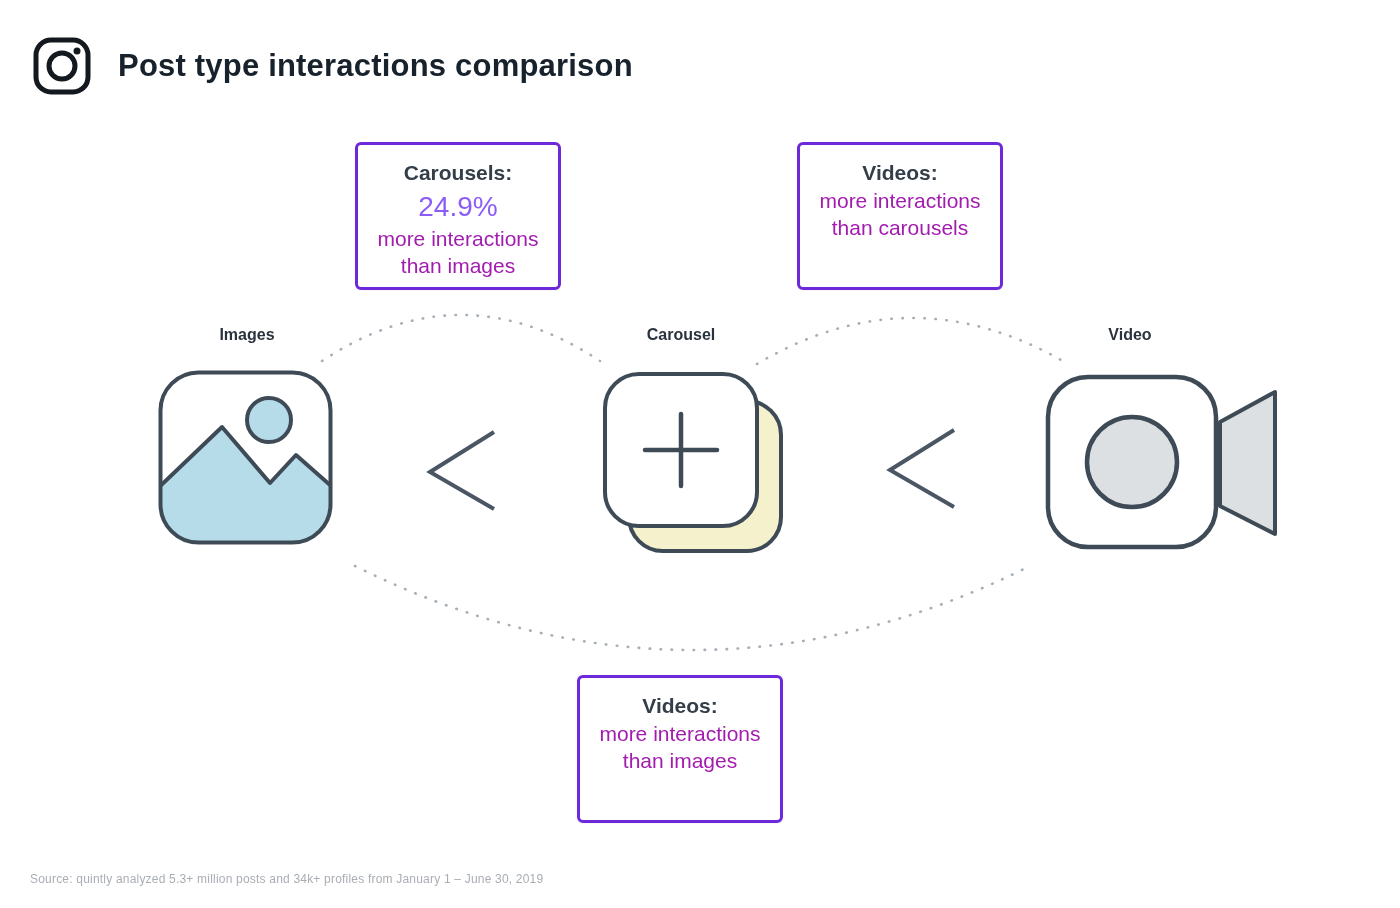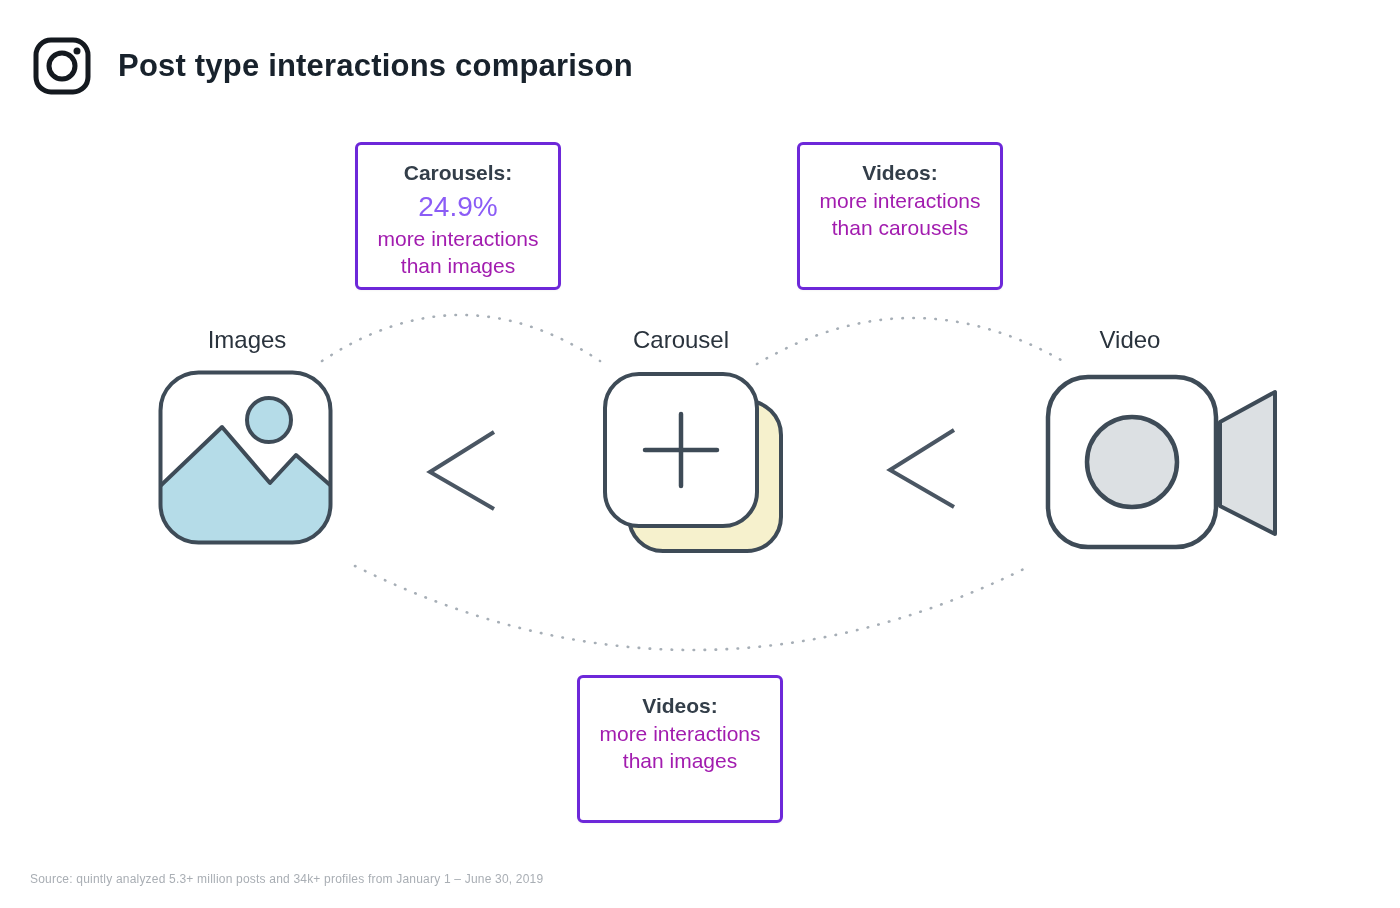--- a/index.html
+++ b/index.html
@@ -23,21 +23,21 @@
   }
   .callout .subject{display:block;font-size:21px;font-weight:bold;color:#333e49;line-height:1.45;}
   .callout .value{display:block;font-size:28px;font-weight:500;color:#8b5cf6;line-height:1.35;}
   .callout .line{display:block;font-size:21px;color:#a21caf;line-height:1.28;}
   .co-1{left:355px;top:142px;}
   .co-2{left:797px;top:142px;}
   .co-3{left:577px;top:675px;}
   
   .ptype-label{
     position:absolute;width:176px;text-align:center;top:326px;
-    font-size:24px;font-weight:normal;color:#2a333d;
+    font-size:16px;font-weight:bold;color:#2a333d;
   }
   .pl-images{left:159px;}
   .pl-carousel{left:593px;}
   .pl-video{left:1042px;}
   
   .icon-images{position:absolute;left:158px;top:370px;width:175px;height:175px;}
   .icon-carousel{position:absolute;left:600px;top:370px;width:185px;height:185px;}
   .icon-video{position:absolute;left:1045px;top:372px;width:235px;height:180px;}
   .lt{position:absolute;width:75px;height:85px;}
   .lt-1{left:424px;top:428px;}

